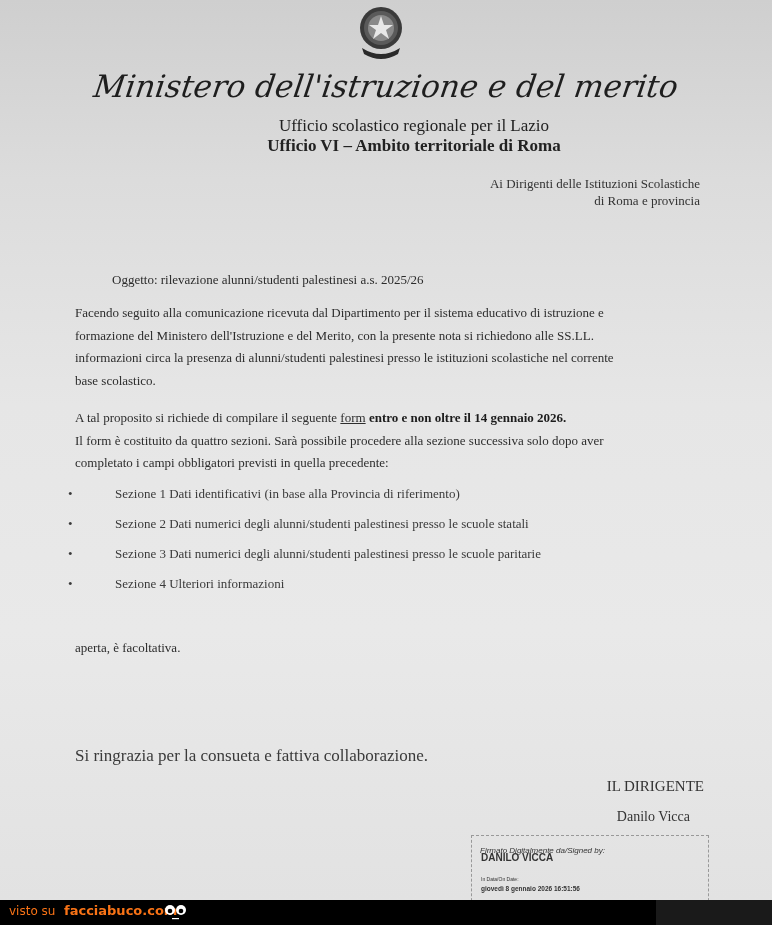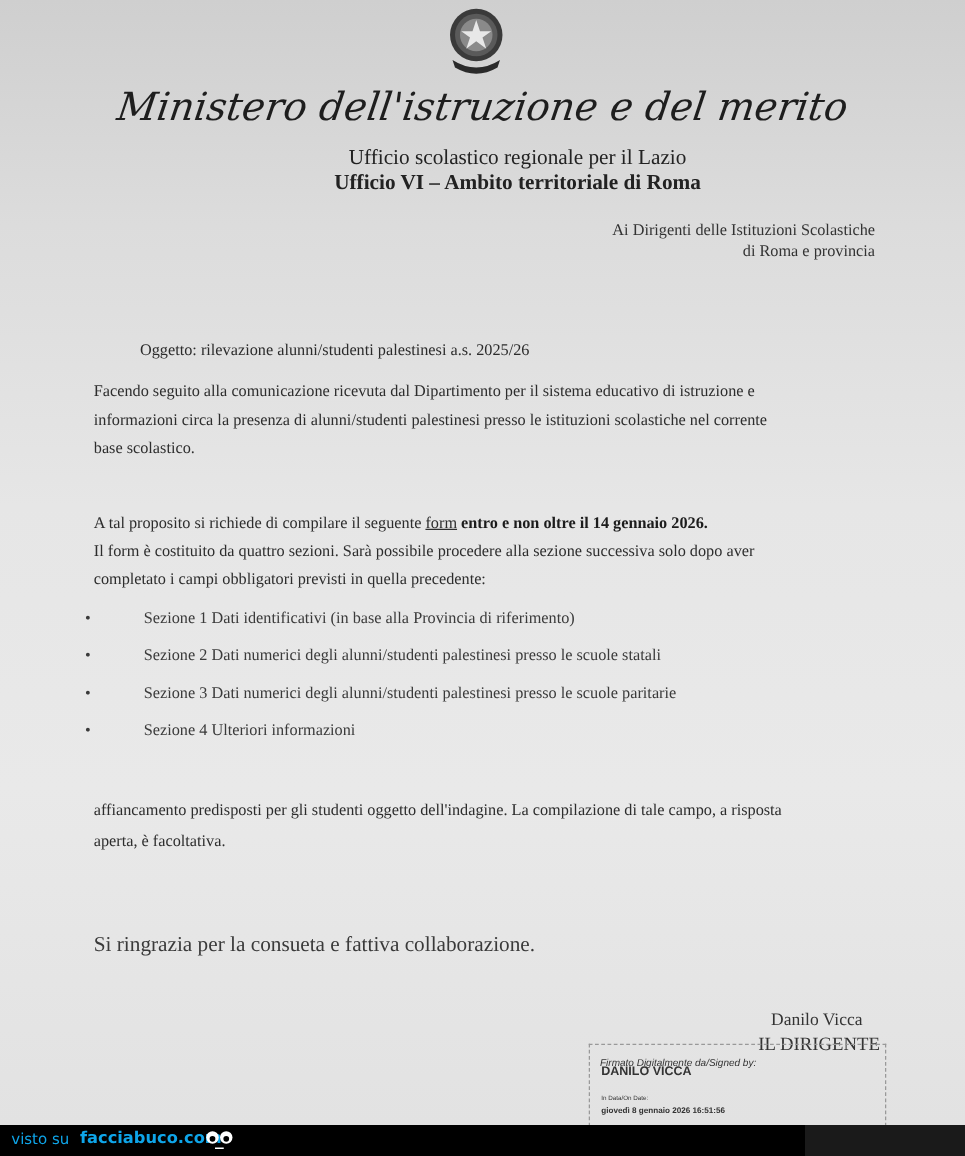--- a/index.html
+++ b/index.html
@@ -44,34 +44,34 @@
     .p2 { top: 407px; }
     .line { display: block; }
     .bold { font-weight: bold; color: #1c1c1c; }
     .u { text-decoration: underline; }
     .bullets { position: absolute; left: 68px; top: 486px; width: 600px; margin: 0; padding: 0; list-style: none; }
     .bullets li { position: relative; height: 30px; font-size: 13px; color: #3a3a3a; }
     .bullets .dot { position: absolute; left: 0; top: 0; font-size: 13px; }
     .bullets .txt { position: absolute; left: 47px; top: 0; }
     .p3 { top: 635px; line-height: 25px; }
     .thanks { position: absolute; left: 75px; top: 746px; font-size: 17px; color: #3a3a3a; }
-    .dirigente { position: absolute; right: 68px; top: 828px; font-size: 15px; color: #333; text-align: right; }
+    .dirigente { position: absolute; right: 68px; top: 778px; font-size: 15px; color: #333; text-align: right; }
     .dirname { position: absolute; right: 82px; top: 809px; font-size: 14px; color: #333; }
     .sigbox {
       position: absolute; left: 471px; top: 835px; width: 236px; height: 70px;
       border: 1px dashed #999; border-bottom: none;
       font-family: "Liberation Sans", sans-serif; color: #333;
     }
     .sig-label { position: absolute; left: 8px; top: 10px; font-size: 8px; font-style: italic; }
     .sig-name { position: absolute; left: 9px; top: 16px; font-size: 10px; font-weight: bold; }
     .sig-date-label { position: absolute; left: 9px; top: 40px; font-size: 5px; }
     .sig-date { position: absolute; left: 9px; top: 49px; font-size: 6.5px; font-weight: bold; }
     .footer {
       position: absolute; left: 0; top: 900px; width: 644px; height: 25px; background: #000;
-      font-family: "DejaVu Sans", sans-serif; color: #0ea5e9;
+      font-family: "DejaVu Sans", sans-serif; color: #f97316; padding-left: 12px;
     }
     .footer .seen { position: absolute; left: 9px; top: 4px; font-size: 12px; }
     .footer .brand { position: absolute; left: 64px; top: 3px; font-size: 13px; font-weight: bold; }
     .footer .eyes { position: absolute; left: 164px; top: 3px; width: 24px; height: 18px; }
   </style>
 </head>
 <body>
 
 <div class="page">
 
@@ -87,20 +87,21 @@
   <div class="office l1">Ufficio scolastico regionale per il Lazio</div>
   <div class="office l2">Ufficio VI – Ambito territoriale di Roma</div>
 
   <div class="recipient l1">Ai Dirigenti delle Istituzioni Scolastiche</div>
   <div class="recipient l2">di Roma e provincia</div>
 
   <div class="subject">Oggetto: rilevazione alunni/studenti palestinesi a.s. 2025/26</div>
 
   <div class="para p1">
     <span class="line">Facendo seguito alla comunicazione ricevuta dal Dipartimento per il sistema educativo di istruzione e</span>
+    <span class="line">formazione del Ministero dell'Istruzione e del Merito, con la presente nota si richiedono alle SS.LL.</span>
     <span class="line">informazioni circa la presenza di alunni/studenti palestinesi presso le istituzioni scolastiche nel corrente</span>
     <span class="line">base scolastico.</span>
   </div>
 
   <div class="para p2">
     <span class="line"><span>A tal proposito si richiede di compilare il seguente </span><span class="u">form</span><span class="bold"> entro e non oltre il 14 gennaio 2026.</span></span>
     <span class="line">Il form è costituito da quattro sezioni. Sarà possibile procedere alla sezione successiva solo dopo aver</span>
     <span class="line">completato i campi obbligatori previsti in quella precedente:</span>
   </div>
 
@@ -117,21 +118,20 @@
         <span class="dot">•</span>
         <span class="txt">Sezione 3 Dati numerici degli alunni/studenti palestinesi presso le scuole paritarie</span>
       </li>
     <li>
         <span class="dot">•</span>
         <span class="txt">Sezione 4 Ulteriori informazioni</span>
       </li>
   </ul>
 
   <div class="para p3">
-    <span class="line">affiancamento predisposti per gli studenti oggetto dell'indagine. La compilazione di tale campo, a risposta</span>
     <span class="line">aperta, è facoltativa.</span>
   </div>
 
   <div class="thanks">Si ringrazia per la consueta e fattiva collaborazione.</div>
 
   <div class="dirigente">IL DIRIGENTE</div>
   <div class="dirname">Danilo Vicca</div>
 
   <div class="sigbox">
     <div class="sig-label">Firmato Digitalmente da/Signed by:</div>

